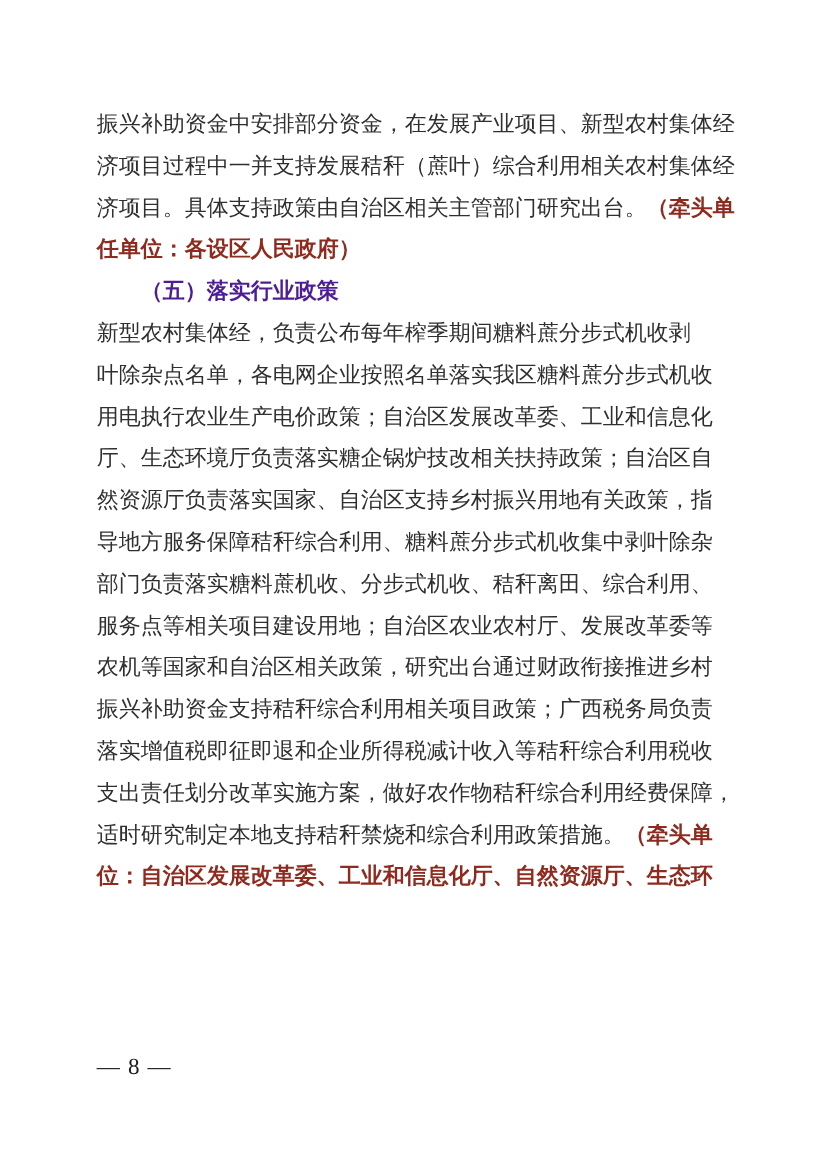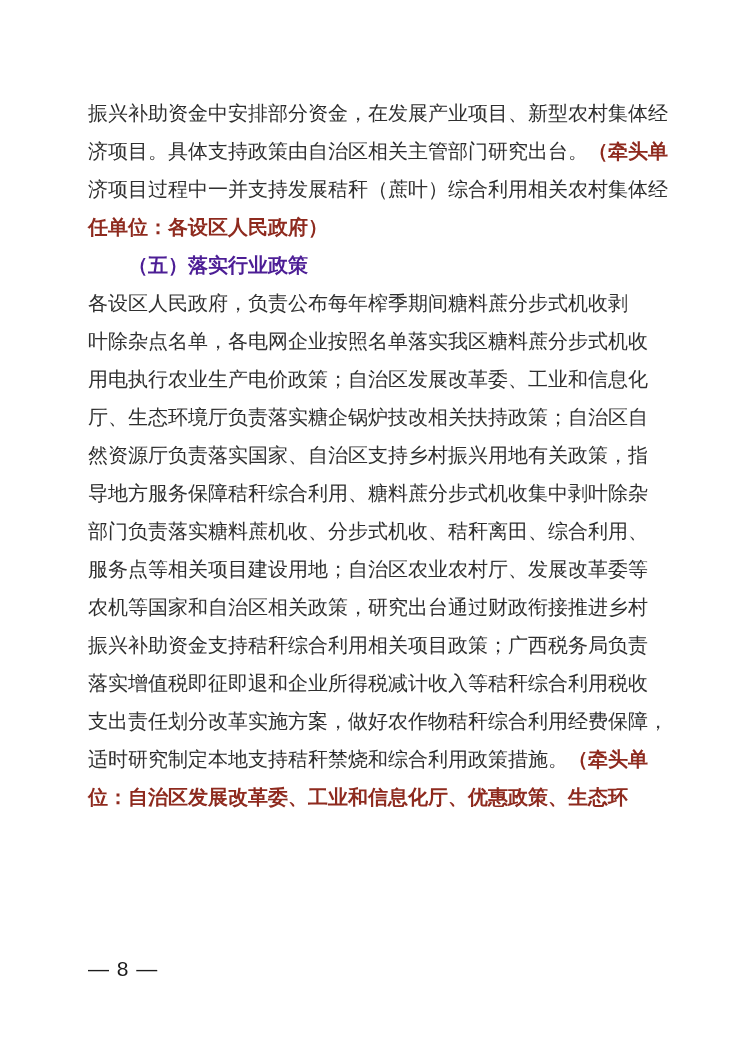--- a/index.html
+++ b/index.html
@@ -6,21 +6,21 @@
     margin: 0;
     padding: 0;
     background: #e8e8e8;
   }
   .page {
     position: relative;
     width: 744px;
     height: 1052px;
     margin: 0 auto;
     background: #ffffff;
-    font-family: Liberation Sans, sans-serif;
+    font-family: Liberation Serif, serif;
     overflow: hidden;
   }
   .text-block {
     position: absolute;
     left: 88px;
     top: 94px;
     width: 584px;
   }
   .doc-line {
     height: 38px;
@@ -52,33 +52,33 @@
     color: #1c1c1c;
     letter-spacing: 1px;
   }
 </style>
 </head>
 <body>
 
 <div class="page">
   <div class="text-block" id="text-block">
       <div class="doc-line"><span class="seg-body">振兴补助资金中安排部分资金，在发展产业项目、新型农村集体经</span></div>
+      <div class="doc-line"><span class="seg-body">济项目过程中一并支持发展秸秆（蔗叶）综合利用相关农村集体经</span></div>
       <div class="doc-line"><span class="seg-body">济项目。具体支持政策由自治区相关主管部门研究出台。</span><span class="seg-red">（牵头单</span></div>
-      <div class="doc-line"><span class="seg-body">济项目过程中一并支持发展秸秆（蔗叶）综合利用相关农村集体经</span></div>
       <div class="doc-line"><span class="seg-red">任单位：各设区人民政府）</span></div>
       <div class="doc-line indent-2"><span class="seg-heading">（五）落实行业政策</span></div>
-      <div class="doc-line"><span class="seg-body">各设区人民政府，负责公布每年榨季期间糖料蔗分步式机收剥</span></div>
+      <div class="doc-line"><span class="seg-body">新型农村集体经，负责公布每年榨季期间糖料蔗分步式机收剥</span></div>
       <div class="doc-line"><span class="seg-body">叶除杂点名单，各电网企业按照名单落实我区糖料蔗分步式机收</span></div>
       <div class="doc-line"><span class="seg-body">用电执行农业生产电价政策；自治区发展改革委、工业和信息化</span></div>
       <div class="doc-line"><span class="seg-body">厅、生态环境厅负责落实糖企锅炉技改相关扶持政策；自治区自</span></div>
       <div class="doc-line"><span class="seg-body">然资源厅负责落实国家、自治区支持乡村振兴用地有关政策，指</span></div>
       <div class="doc-line"><span class="seg-body">导地方服务保障秸秆综合利用、糖料蔗分步式机收集中剥叶除杂</span></div>
       <div class="doc-line"><span class="seg-body">部门负责落实糖料蔗机收、分步式机收、秸秆离田、综合利用、</span></div>
       <div class="doc-line"><span class="seg-body">服务点等相关项目建设用地；自治区农业农村厅、发展改革委等</span></div>
       <div class="doc-line"><span class="seg-body">农机等国家和自治区相关政策，研究出台通过财政衔接推进乡村</span></div>
       <div class="doc-line"><span class="seg-body">振兴补助资金支持秸秆综合利用相关项目政策；广西税务局负责</span></div>
       <div class="doc-line"><span class="seg-body">落实增值税即征即退和企业所得税减计收入等秸秆综合利用税收</span></div>
       <div class="doc-line"><span class="seg-body">支出责任划分改革实施方案，做好农作物秸秆综合利用经费保障，</span></div>
       <div class="doc-line"><span class="seg-body">适时研究制定本地支持秸秆禁烧和综合利用政策措施。</span><span class="seg-red">（牵头单</span></div>
-      <div class="doc-line"><span class="seg-red">位：自治区发展改革委、工业和信息化厅、优惠政策、生态环</span></div>
+      <div class="doc-line"><span class="seg-red">位：自治区发展改革委、工业和信息化厅、自然资源厅、生态环</span></div>
     </div>
   <div class="page-footer">— 8 —</div>
 </div>
 
 </body></html>

